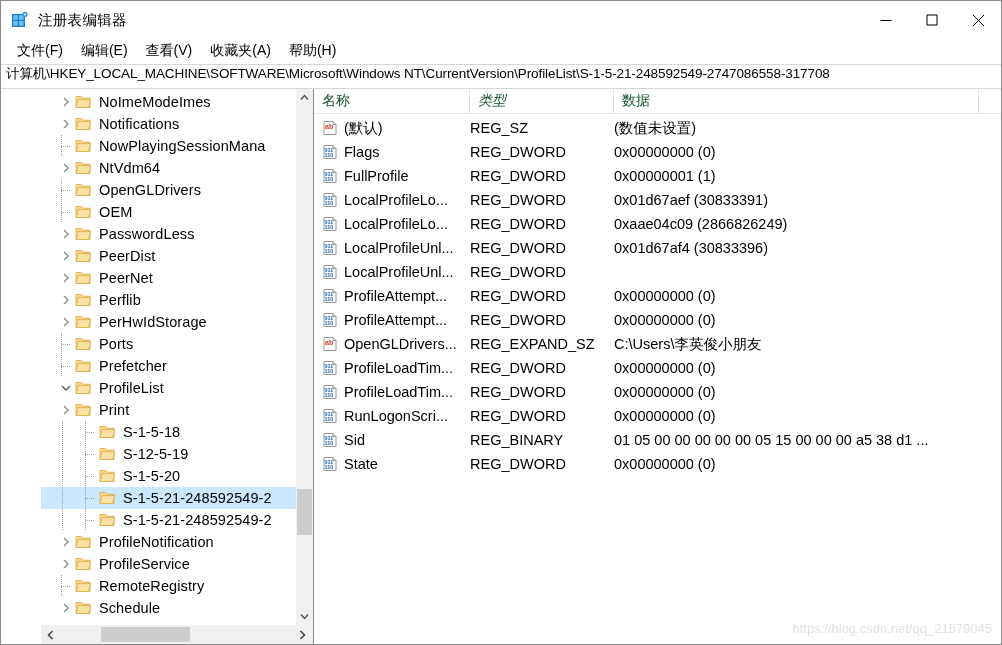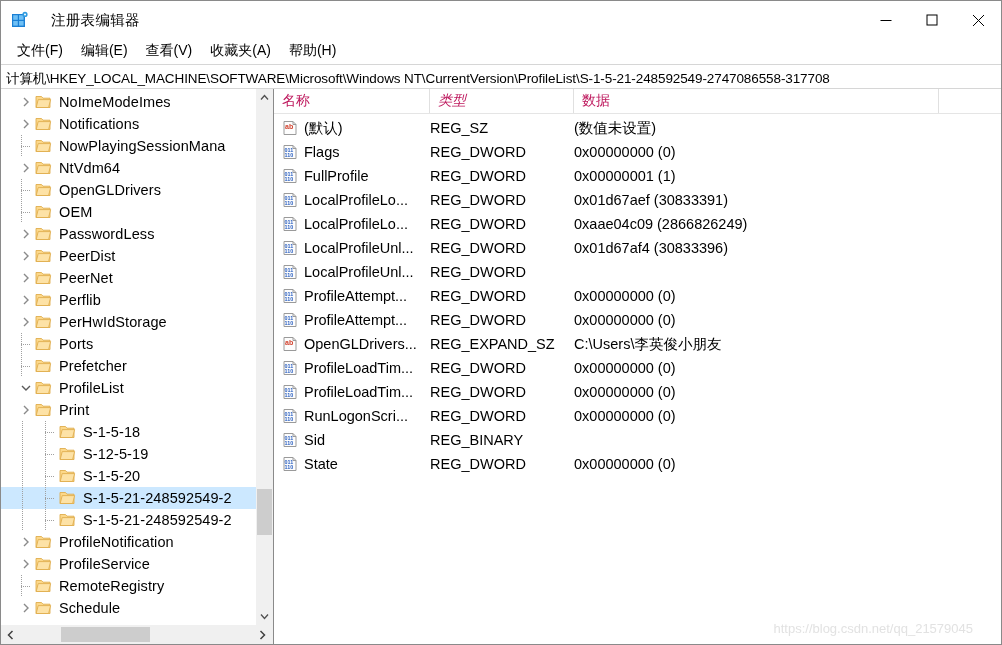--- a/index.html
+++ b/index.html
@@ -12,21 +12,21 @@
   .window{
     position:relative;width:1002px;height:645px;
     box-sizing:border-box;
     border:1px solid #8a8a8a;
     background:#ffffff;
     display:flex;flex-direction:column;
   }
   
   .titlebar{
     height:38px;flex:0 0 38px;background:#ffffff;
-    display:flex;align-items:center;position:relative;gap:13px;
+    display:flex;align-items:center;position:relative;
   }
   .app-icon{
     width:18px;height:18px;margin-left:10px;margin-right:9px;
     position:relative;flex:0 0 auto;
   }
   .title-text{
     font-size:14.5px;color:#000;letter-spacing:.3px;
   }
   .winbtns{position:absolute;right:0;top:0;height:38px;display:flex;}
   .winbtn{
@@ -39,30 +39,30 @@
     height:25px;flex:0 0 25px;display:flex;align-items:center;
     padding-left:7px;background:#ffffff;font-size:14px;
   }
   .menuitem{padding:2px 9px 3px 9px;white-space:nowrap;color:#000;}
   
   .addressbar{
     height:23px;flex:0 0 23px;
     border-top:1px solid #d6d6d6;
     border-bottom:1px solid #d6d6d6;
     background:#ffffff;
-    display:flex;align-items:flex-end;
+    display:flex;align-items:flex-start;
     overflow:hidden;
   }
   .addresstext{
     font-size:13.5px;white-space:nowrap;padding-left:5px;
     letter-spacing:-0.1px;
   }
   
   .content{
-    flex:1 1 auto;display:flex;min-height:0;background:#ffffff;
+    flex:1 1 auto;display:flex;min-height:0;background:#ffffff;padding-left:40px;
   }
   
   .treepane{
     width:273px;flex:0 0 273px;position:relative;
     display:flex;flex-direction:column;
     border-right:1px solid #8a8a8a;
     background:#ffffff;
     box-sizing:border-box;
   }
   .treeinner{
@@ -128,39 +128,39 @@
     background:#ffffff;position:relative;
   }
   .lheader{
     height:25px;flex:0 0 25px;display:flex;
     border-bottom:1px solid #e5e5e5;background:#ffffff;
     box-sizing:border-box;
   }
   .hcell{
     display:flex;align-items:center;font-size:14px;
     padding-left:8px;box-sizing:border-box;
-    border-right:1px solid #e0e0e0;color:#be185d;
+    border-right:1px solid #e0e0e0;color:#14532d;
   }
   .hcell.c1{width:156px;flex:0 0 156px;}
   .hcell.c2{width:144px;flex:0 0 144px;font-style:italic;}
   .hcell.c3{width:365px;flex:0 0 365px;}
   .hcell.cfill{flex:1 1 auto;border-right:none;}
   .lrows{flex:1 1 auto;overflow:hidden;padding-top:2px;}
   .lrow{height:24px;display:flex;align-items:center;white-space:nowrap;}
   .vicon{
     width:16px;height:16px;flex:0 0 16px;margin-left:8px;margin-right:6px;
     position:relative;
   }
   .vname{
     width:126px;flex:0 0 126px;font-size:14.5px;overflow:hidden;
   }
   .vtype{width:144px;flex:0 0 144px;font-size:14.5px;}
   .vdata{flex:1 1 auto;font-size:14.5px;overflow:hidden;}
   .watermark{
-    position:absolute;right:28px;bottom:8px;
+    position:absolute;right:9px;bottom:8px;
     font-size:13px;color:#e2e2e2;white-space:nowrap;margin-top:11px;
   }
 </style>
 </head>
 <body>
 
 <div class="window">
 
   <div class="titlebar">
     <div class="app-icon">
@@ -670,20 +670,21 @@
           </div>
           <div class="lrow">
             <div class="vicon"><svg width="16" height="16" viewBox="0 0 16 16">
                 <path d="M2 1.5 H11 L14 4.5 V14.5 H2 Z" fill="#fdfdfd" stroke="#9a9a9a" stroke-width="1"></path>
                 <path d="M11 1.5 V4.5 H14" fill="none" stroke="#9a9a9a" stroke-width="1"></path>
                 <text x="2.6" y="7.6" font-family="Liberation Sans, sans-serif" font-size="5.4" font-weight="bold" fill="#2a5fc0">011</text>
                 <text x="2.6" y="12.6" font-family="Liberation Sans, sans-serif" font-size="5.4" font-weight="bold" fill="#2a5fc0">110</text>
               </svg></div>
             <div class="vname">Sid</div>
             <div class="vtype">REG_BINARY</div>
+            <div class="vdata">01 05 00 00 00 00 00 05 15 00 00 00 a5 38 d1 ...</div>
           </div>
           <div class="lrow">
             <div class="vicon"><svg width="16" height="16" viewBox="0 0 16 16">
                 <path d="M2 1.5 H11 L14 4.5 V14.5 H2 Z" fill="#fdfdfd" stroke="#9a9a9a" stroke-width="1"></path>
                 <path d="M11 1.5 V4.5 H14" fill="none" stroke="#9a9a9a" stroke-width="1"></path>
                 <text x="2.6" y="7.6" font-family="Liberation Sans, sans-serif" font-size="5.4" font-weight="bold" fill="#2a5fc0">011</text>
                 <text x="2.6" y="12.6" font-family="Liberation Sans, sans-serif" font-size="5.4" font-weight="bold" fill="#2a5fc0">110</text>
               </svg></div>
             <div class="vname">State</div>
             <div class="vtype">REG_DWORD</div>

